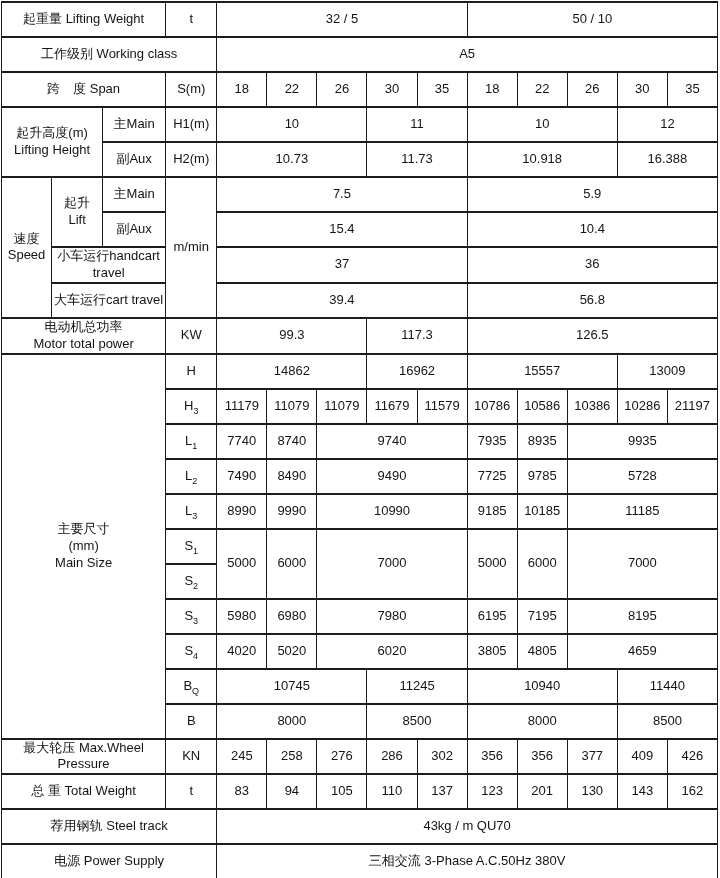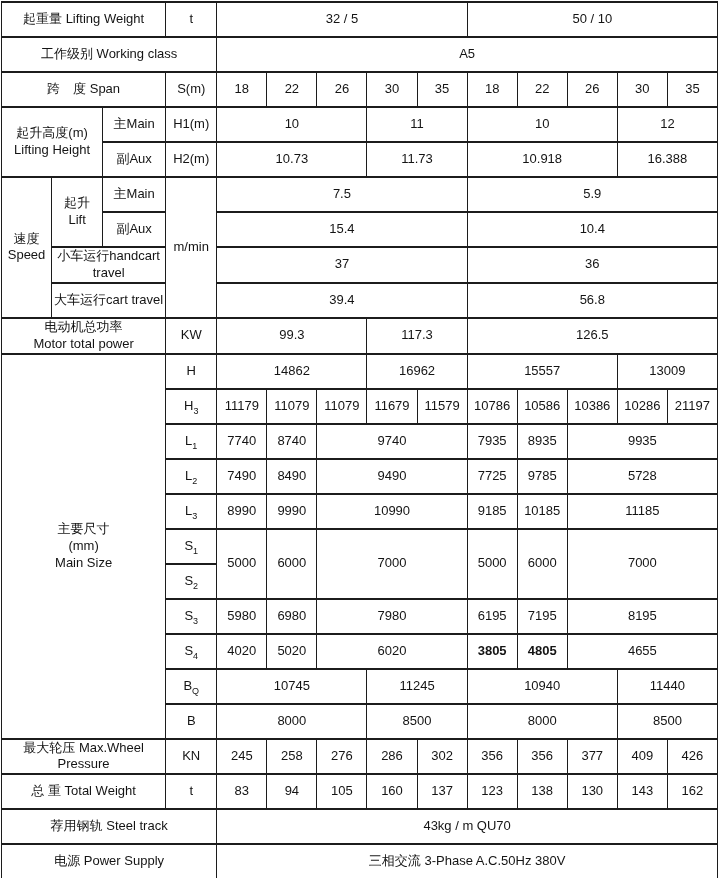--- a/index.html
+++ b/index.html
@@ -21,21 +21,21 @@
     vertical-align:middle;
     font-size:13px;
     line-height:1.3;
     height:33px;
     padding:0 2px;
     white-space:pre-line;
     overflow:hidden;
   }
   td.lbl{font-size:12.5px;}
   sub{font-size:9px;line-height:0;}
-  td.hide-r{border-right-style:hidden;font-weight:bold;}
+  td.hide-r{border-right-style:hidden;}
 </style>
 </head>
 <body>
 
 <table class="spec">
   <colgroup>
     <col style="width:50px">
       <col style="width:51px">
       <col style="width:63px">
       <col style="width:51px">
@@ -216,21 +216,21 @@
     <td colspan="3">8195</td>
   </tr>
 
   <tr>
     <td><span>S</span><sub>4</sub></td>
     <td>4020</td>
     <td>5020</td>
     <td colspan="3">6020</td>
     <td class="hide-r">3805</td>
     <td class="hide-r">4805</td>
-    <td colspan="3">4655</td>
+    <td colspan="3">4659</td>
   </tr>
 
   <tr>
     <td><span>B</span><sub>Q</sub></td>
     <td colspan="3">10745</td>
     <td colspan="2">11245</td>
     <td colspan="3">10940</td>
     <td colspan="2">11440</td>
   </tr>
 
@@ -256,24 +256,24 @@
     <td>409</td>
     <td>426</td>
   </tr>
 
   <tr>
     <td colspan="3" class="lbl">总 重 Total Weight</td>
     <td>t</td>
     <td>83</td>
     <td>94</td>
     <td>105</td>
-    <td>160</td>
+    <td>110</td>
     <td>137</td>
     <td>123</td>
-    <td>138</td>
+    <td>201</td>
     <td>130</td>
     <td>143</td>
     <td>162</td>
   </tr>
 
   <tr>
     <td colspan="4" class="lbl">荐用钢轨 Steel track</td>
     <td colspan="10">43kg / m  QU70</td>
   </tr>
 

